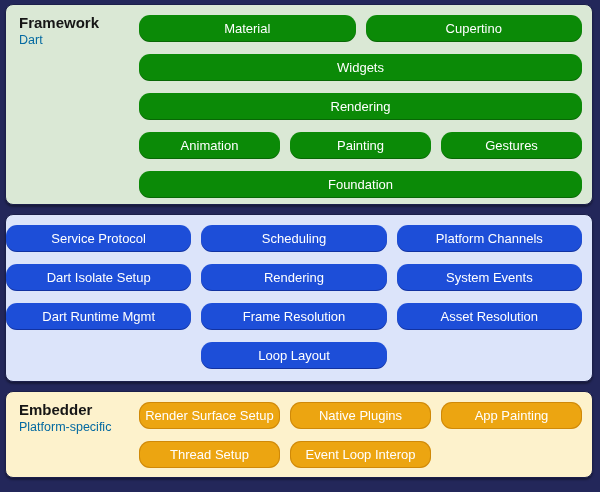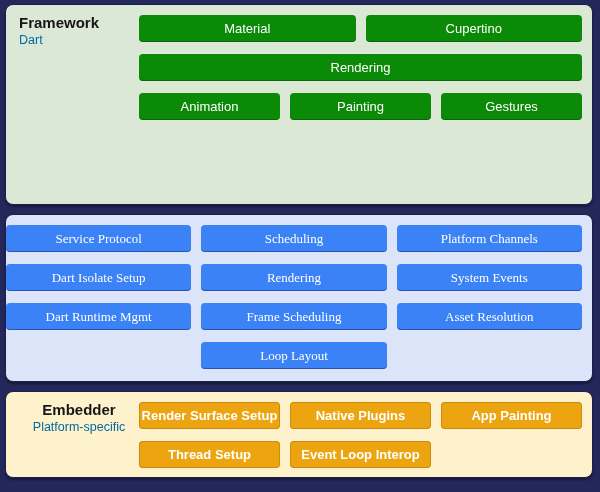--- a/index.html
+++ b/index.html
@@ -13,21 +13,21 @@
     overflow: hidden;
   }
   .layer {
     border-radius: 8px;
     border: 1px solid #1b1f4a;
     box-shadow: 0 2px 2px rgba(0,0,0,0.35);
     display: flex;
     box-sizing: border-box;
     margin-bottom: 9px;
   }
-  .layer:last-child { margin-bottom: 0; text-align: center; }
+  .layer:last-child { margin-bottom: 0; }
   .layer-framework { background: #dae8d5; height: 201px; }
   .layer-engine    { background: #dce4fa; height: 168px; }
   .layer-embedder  { background: #fdf2cc; height: 87px; }
 
   .layer-label {
     width: 133px;
     flex: 0 0 133px;
     padding: 8px 0 0 13px;
     box-sizing: border-box;
   }
@@ -53,67 +53,69 @@
     row-gap: 12px;
     align-content: start;
   }
   .layer-engine .layer-content,
   .layer-embedder .layer-content {
     grid-template-columns: repeat(3, 1fr);
   }
 
   .box {
     height: 27px;
-    border-radius: 4px;
+    border-radius: 11px;
     color: #ffffff;
     font-size: 13px;
     display: flex;
     align-items: center;
     justify-content: center;
     white-space: nowrap;
     box-sizing: border-box;
   }
   .span2 { grid-column: span 2; }
   .span3 { grid-column: span 3; }
   .span6 { grid-column: span 6; }
 
   .box-green  { background: #0b8a07; box-shadow: inset 0 -1px 0 rgba(0,0,0,0.25); }
-  .box-blue   { background: #3b82f6; box-shadow: inset 0 -1px 0 rgba(0,0,60,0.35); font-family: Liberation Serif, serif; }
-  .box-orange { background: #eca511; box-shadow: inset 0 0 0 1px rgba(180,110,0,0.5); font-weight: bold; }
+  .box-blue   { background: #1d4ed8; box-shadow: inset 0 -1px 0 rgba(0,0,60,0.35); }
+  .box-orange { background: #eca511; box-shadow: inset 0 0 0 1px rgba(180,110,0,0.5); }
 
   .cell-empty { height: 27px; }
 </style>
 </head>
 <body>
 
 <section class="layer layer-framework">
   <div class="layer-label">
     <div class="layer-title">Framework</div>
     <div class="layer-subtitle">Dart</div>
   </div>
   <div class="layer-content">
     <div class="box box-green span3">Material</div>
     <div class="box box-green span3">Cupertino</div>
+    <div class="box box-green span6">Widgets</div>
     <div class="box box-green span6">Rendering</div>
     <div class="box box-green span2">Animation</div>
     <div class="box box-green span2">Painting</div>
     <div class="box box-green span2">Gestures</div>
+    <div class="box box-green span6">Foundation</div>
   </div>
 </section>
 
 <section class="layer layer-engine">
   <div class="layer-content">
     <div class="box box-blue">Service Protocol</div>
     <div class="box box-blue">Scheduling</div>
     <div class="box box-blue">Platform Channels</div>
     <div class="box box-blue">Dart Isolate Setup</div>
     <div class="box box-blue">Rendering</div>
     <div class="box box-blue">System Events</div>
     <div class="box box-blue">Dart Runtime Mgmt</div>
-    <div class="box box-blue">Frame Scheduling</div>
+    <div class="box box-blue">Frame Resolution</div>
     <div class="box box-blue">Asset Resolution</div>
     <div class="cell-empty"></div>
     <div class="box box-blue">Loop Layout</div>
   </div>
 </section>
 
 <section class="layer layer-embedder">
   <div class="layer-label">
     <div class="layer-title">Embedder</div>
     <div class="layer-subtitle">Platform-specific</div>

